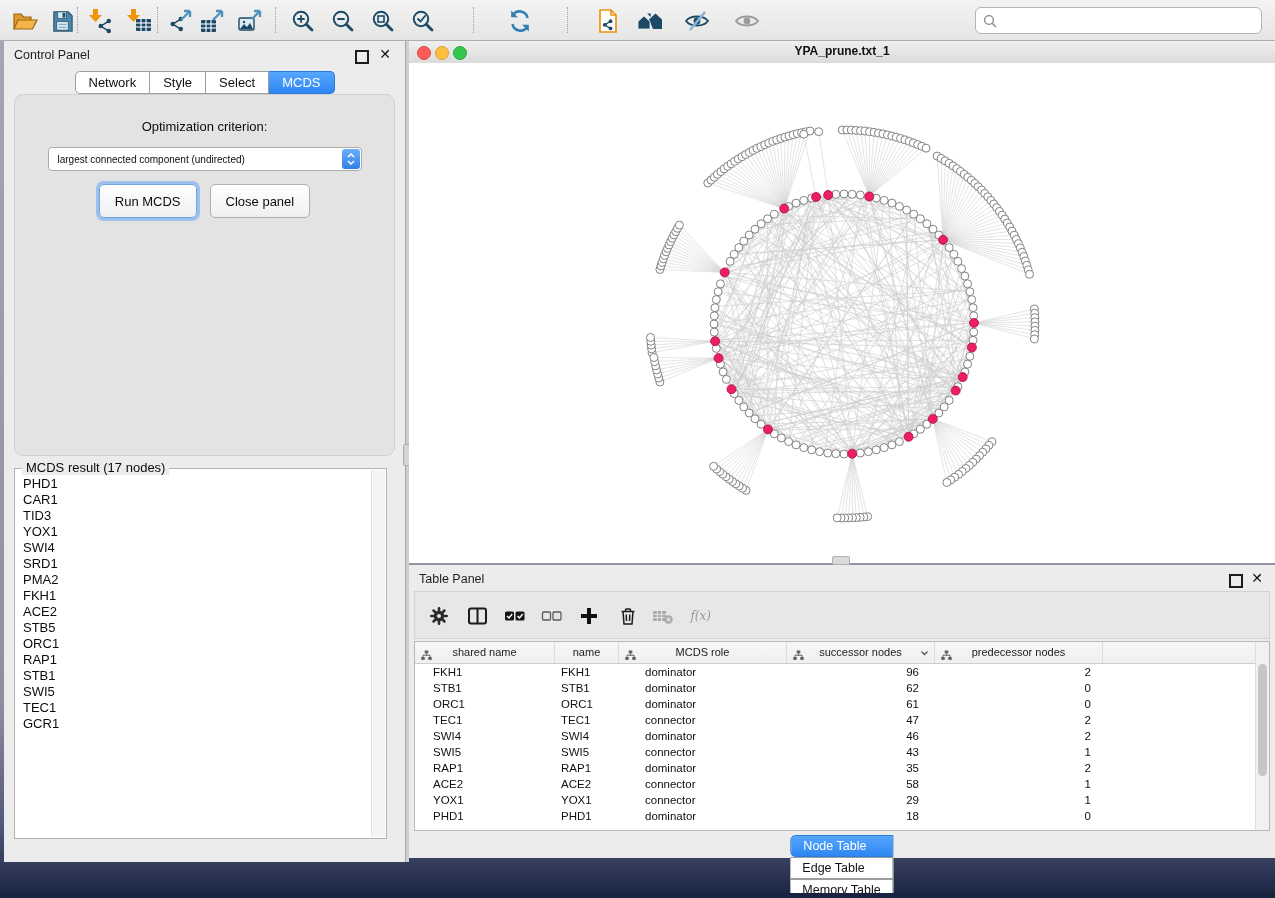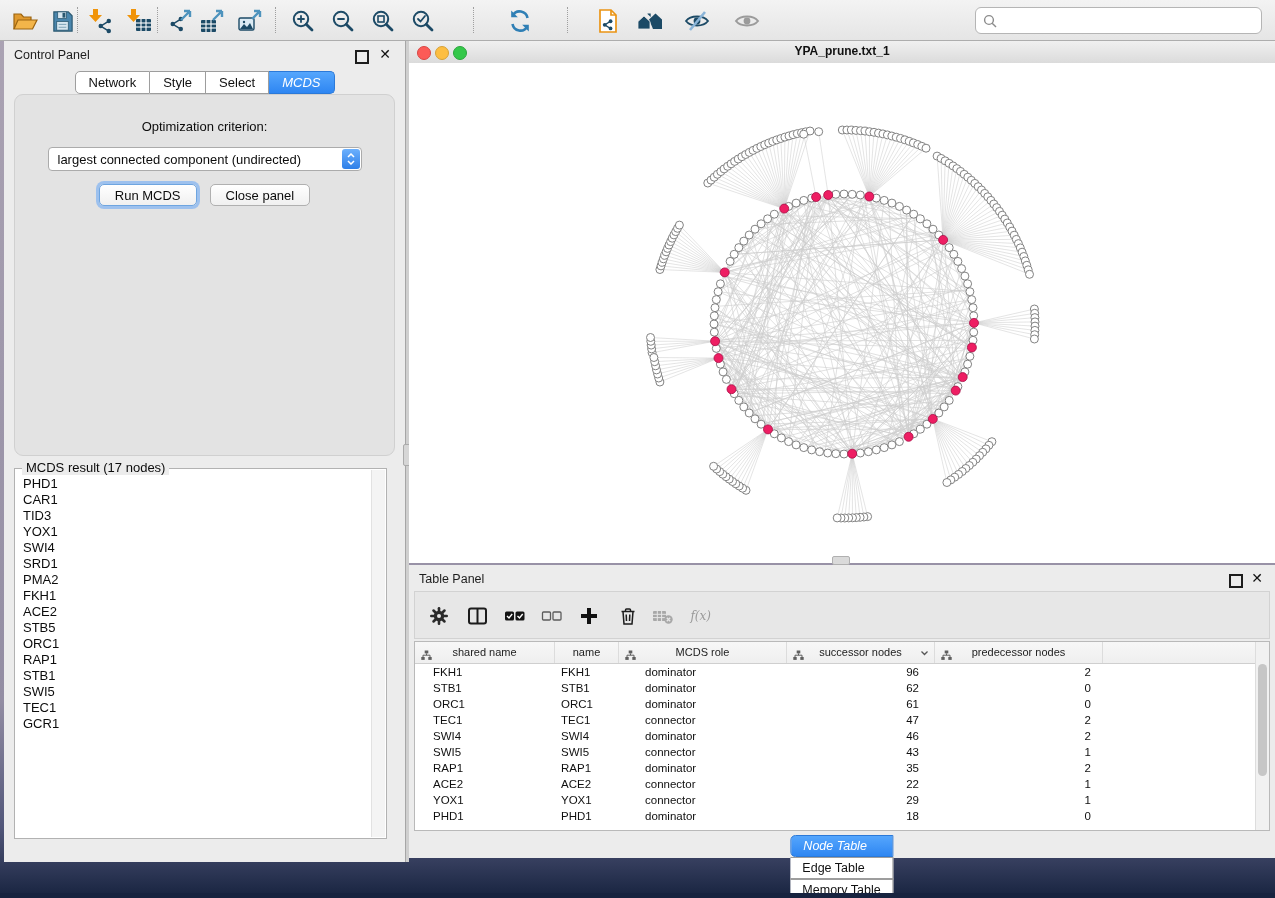--- a/index.html
+++ b/index.html
@@ -21,32 +21,32 @@
   .win-float{position:absolute;top:9px;width:10px;height:10px;border:2px solid #1d1d1d;background:transparent;}
   .win-close{position:absolute;top:5px;font-size:14px;font-weight:bold;color:#111;
     font-family:"DejaVu Sans",sans-serif;line-height:16px;}
   #cp-float{right:36px;} #cp-close{right:14px;}
   .seg-tabs{display:flex;}
   #cp-tabs{position:absolute;top:30px;left:50%;transform:translateX(-50%);}
   .seg-tab{background:#fff;border:1px solid #9d9d9d;border-left-width:0;padding:3px 13px;
     font-size:13px;color:#111;white-space:nowrap;}
   .seg-tab:first-child{border-left-width:1px;border-radius:5px 0 0 5px;}
   .seg-tab:last-child{border-radius:0 5px 5px 0;}
-  .seg-tab.active{background:linear-gradient(#55a6fd,#2e86f2);border-color:#2b79d8;color:#fff;font-style:italic;}
+  .seg-tab.active{background:linear-gradient(#55a6fd,#2e86f2);border-color:#2b79d8;color:#fff;}
   #cp-box{position:absolute;left:10px;top:53px;width:379px;height:360px;background:#e3e3e3;
     border:1px solid #d0d0d0;border-radius:9px;}
   #opt-label{margin-top:24px;text-align:center;font-size:13px;color:#0c0c0c;}
   #opt-select{margin:13px auto 0;width:312px;height:22px;background:#fff;border:1px solid #ababab;
     border-radius:4px;position:relative;display:flex;align-items:center;}
-  #opt-select .sel-text{font-size:13px;padding-left:9px;color:#0c0c0c;}
+  #opt-select .sel-text{font-size:10px;padding-left:9px;color:#0c0c0c;}
   .sel-stepper{position:absolute;right:1px;top:1px;bottom:1px;width:18px;border-radius:3px;
     background:linear-gradient(#6cb0fd,#2e7fe8);display:flex;flex-direction:column;align-items:center;justify-content:center;gap:2px;}
   .sel-stepper svg{display:block;}
   #cp-buttons{margin-top:13px;display:flex;justify-content:center;gap:13px;}
-  .mac-btn{height:22px;padding:0 15px;background:linear-gradient(#ffffff,#f0f0f0);
+  .mac-btn{height:34px;padding:0 15px;background:linear-gradient(#ffffff,#f0f0f0);
     border:1px solid #b0b0b0;border-radius:5px;font-size:13px;color:#0c0c0c;
     font-family:"Liberation Sans",sans-serif;}
   .mac-btn.focus{box-shadow:0 0 0 3px rgba(110,170,245,.6);border-color:#6ea5e0;}
   #mcds-fieldset{position:absolute;left:10px;top:427px;width:371px;height:369px;
     border:1px solid #b2b2b2;background:#fff;}
   #mcds-legend{position:absolute;top:-9px;left:7px;background:#ececec;padding:0 4px;font-size:13px;color:#0c0c0c;}
   #mcds-list{position:absolute;left:1px;top:7px;right:15px;bottom:1px;overflow:hidden;padding-left:7px;}
   .mcds-item{font-size:13px;line-height:16px;color:#0c0c0c;}
   #mcds-scroll{position:absolute;right:1px;top:1px;bottom:1px;width:13px;background:#f4f4f4;border-left:1px solid #e2e2e2;}
   
@@ -1242,21 +1242,21 @@
             <div class="td c1">RAP1</div>
             <div class="td c2">dominator</div>
             <div class="td c3">35</div>
             <div class="td c4">2</div>
             <div class="td cf"></div>
           </div>
           <div class="trow">
             <div class="td c0">ACE2</div>
             <div class="td c1">ACE2</div>
             <div class="td c2">connector</div>
-            <div class="td c3">22</div>
+            <div class="td c3">58</div>
             <div class="td c4">1</div>
             <div class="td cf"></div>
           </div>
           <div class="trow">
             <div class="td c0">YOX1</div>
             <div class="td c1">YOX1</div>
             <div class="td c2">connector</div>
             <div class="td c3">29</div>
             <div class="td c4">1</div>
             <div class="td cf"></div>

